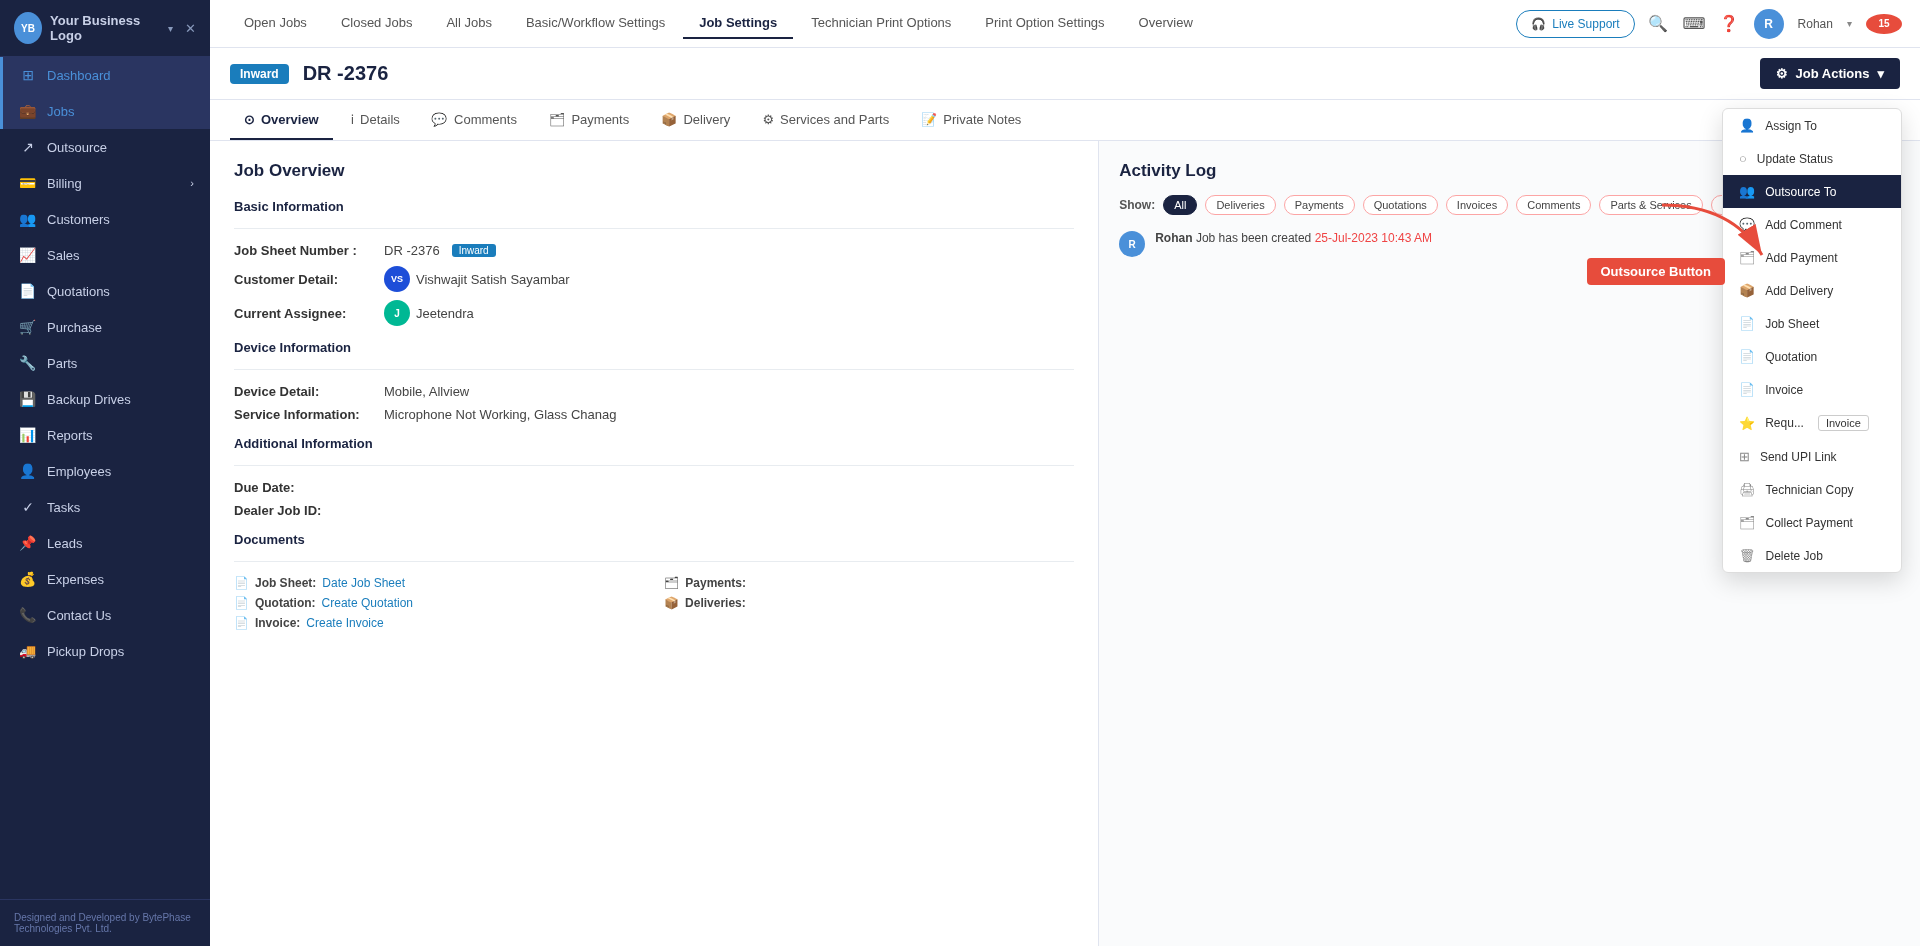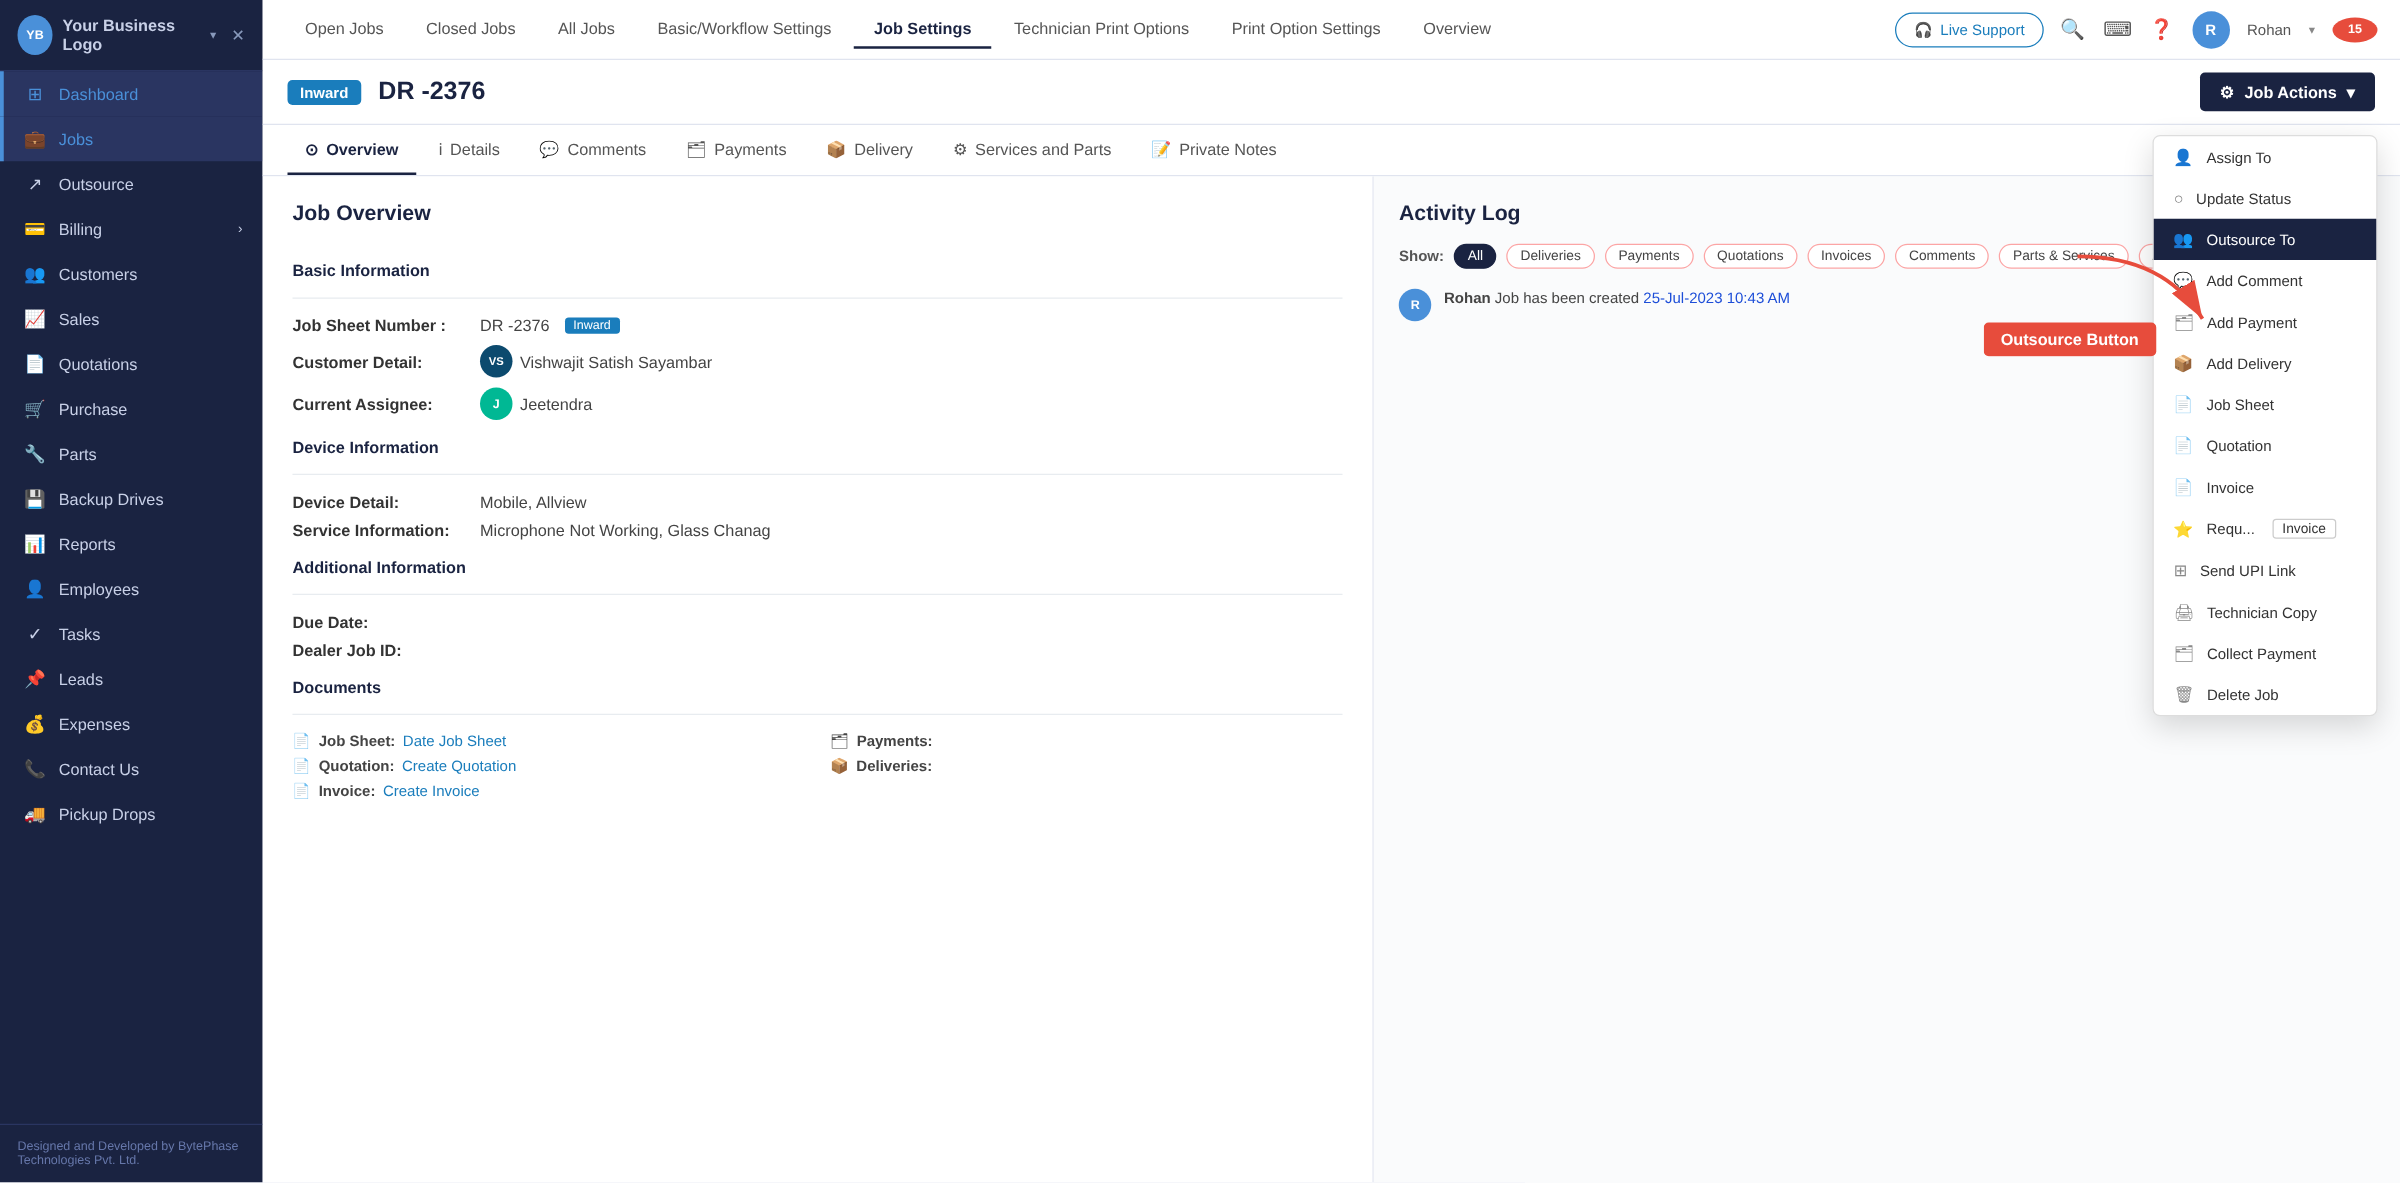--- a/index.html
+++ b/index.html
@@ -194,40 +194,40 @@
       flex: 0 0 52%;
       padding: 20px 24px;
       overflow-y: auto;
       border-right: 1px solid #e0e4ef;
       background: white;
     }
     .overview-title {
       font-size: 17px;
       font-weight: 700;
       color: #1a2341;
-      margin-bottom: 28px;
+      margin-bottom: 18px;
     }
     .section-title {
       font-size: 13px;
       font-weight: 700;
       color: #1a2341;
       margin-bottom: 10px;
     }
     .divider { border: none; border-top: 1px solid #e8ecf0; margin: 14px 0; }
     .info-row {
       display: flex;
       align-items: center;
       margin-bottom: 8px;
       font-size: 13px;
     }
     .info-label { font-weight: 600; color: #333; min-width: 150px; }
     .info-value { color: #444; display: flex; align-items: center; gap: 6px; }
     .vs-avatar {
       width: 26px; height: 26px;
-      background: #0c4a6e;
+      background: #1d4ed8;
       border-radius: 50%;
       display: flex; align-items: center; justify-content: center;
       color: white; font-size: 9px; font-weight: bold;
     }
     .j-avatar {
       width: 26px; height: 26px;
       background: #00b894;
       border-radius: 50%;
       display: flex; align-items: center; justify-content: center;
       color: white; font-size: 10px; font-weight: bold;
@@ -614,21 +614,21 @@
         <button class="filter-btn">Parts &amp; Services</button>
         <button class="filter-btn">Assignee</button>
         <button class="filter-btn">Status</button>
       </div>
 
       <div class="activity-entry">
         <div class="r-avatar">R</div>
         <div>
           <span style="font-weight:600;">Rohan</span>
           <span> Job has been created </span>
-          <span style="color:#1d4ed8;">25-Jul-2023 10:43 AM</span>
+          <span style="color:#ef4444;">25-Jul-2023 10:43 AM</span>
         </div>
       </div>
     </div>
   </div>
 </div>
 
 <div class="dropdown-menu">
   <div class="dropdown-item">
     <span class="dropdown-icon">👤</span>
     <span>Assign To</span>

